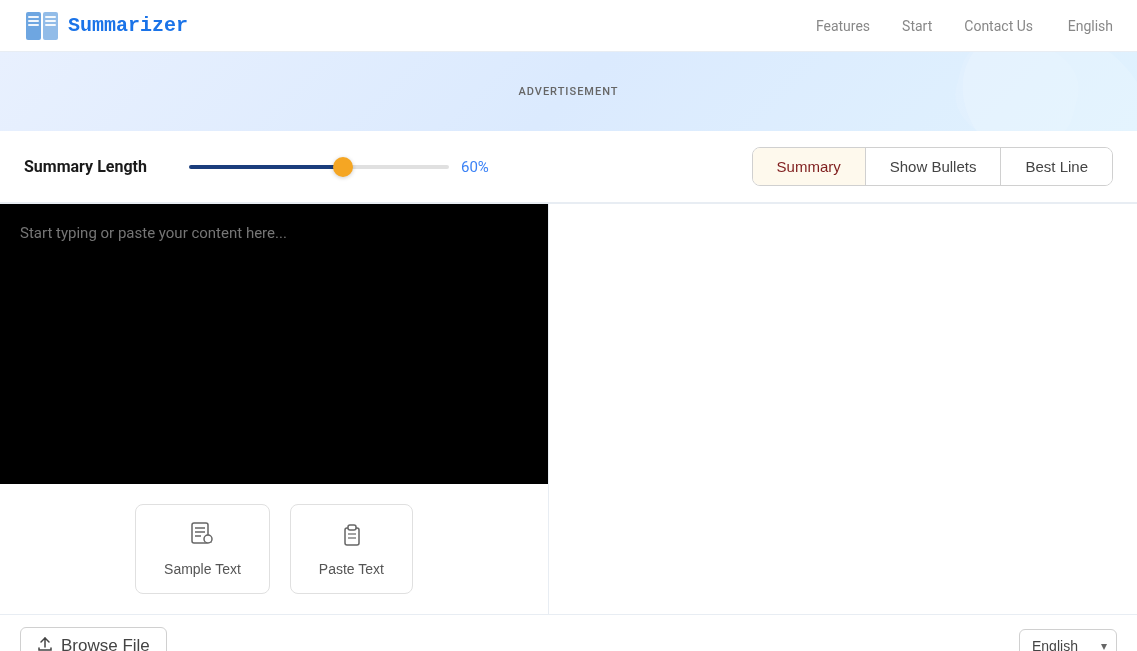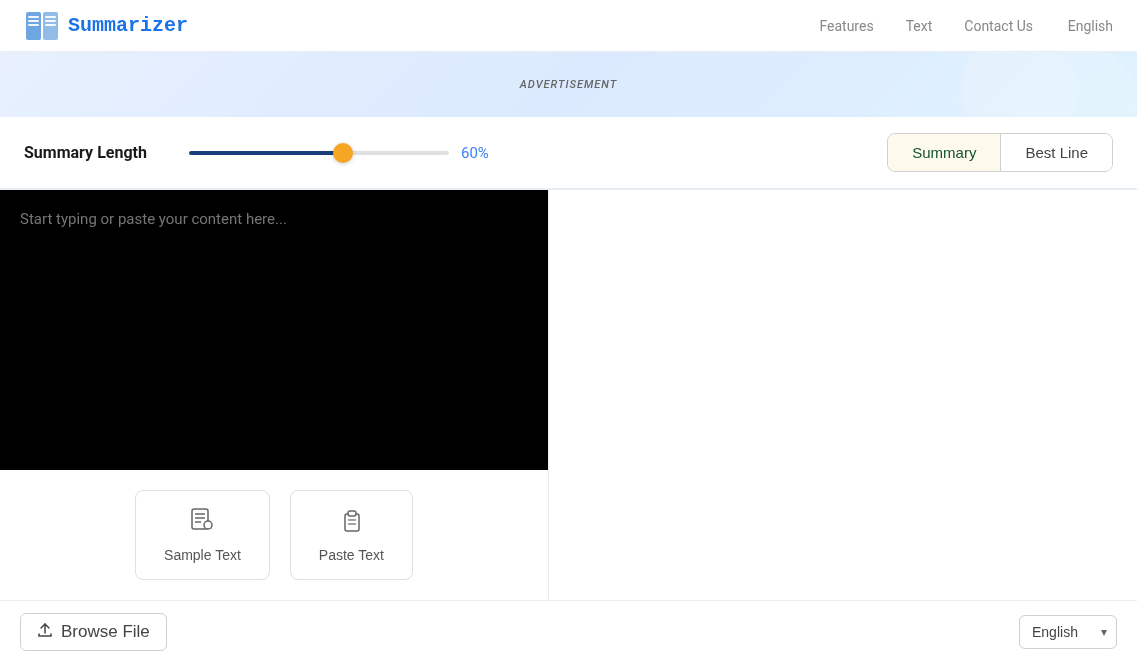--- a/index.html
+++ b/index.html
@@ -51,27 +51,26 @@
     .navbar-login {
       font-size: 14px;
       color: #888;
       position: absolute;
       right: 24px;
     }
 
     
     .ad-banner {
       background: linear-gradient(135deg, #e8f0fe 0%, #dbeafe 50%, #e0f2fe 100%);
-      height: 65px;
+      height: 79px;
       display: flex;
       align-items: center;
       justify-content: center;
       position: relative;
       overflow: hidden;
-      font-style: italic;
     }
     .ad-banner::before {
       content: '';
       position: absolute;
       right: -20px;
       top: -20px;
       width: 200px;
       height: 150px;
       background: rgba(255,255,255,0.15);
       border-radius: 50%;
@@ -166,21 +165,21 @@
       background: #fff;
       border: none;
       cursor: pointer;
       color: #444;
       transition: background 0.15s;
       border-right: 1px solid #d0d0d0;
     }
     .mode-btn:last-child { border-right: none; }
     .mode-btn.active {
       background: #fef9ed;
-      color: #14532d;
+      color: #7f1d1d;
       font-weight: 500;
     }
 
     
     .editor-area {
       display: flex;
       min-height: 340px;
       border-top: 1px solid #e8edf3;
     }
     .input-panel {
@@ -296,21 +295,21 @@
       <rect x="4" y="16" width="11" height="2" rx="1" fill="#fff" opacity="0.9"></rect>
       <rect x="21" y="8" width="11" height="2" rx="1" fill="#fff" opacity="0.9"></rect>
       <rect x="21" y="12" width="11" height="2" rx="1" fill="#fff" opacity="0.9"></rect>
       <rect x="21" y="16" width="11" height="2" rx="1" fill="#fff" opacity="0.9"></rect>
     </svg>
     <span class="navbar-brand">Summarizer</span>
   </div>
 
   <div class="navbar-links">
     <a class="navbar-link" href="#">Features</a>
-    <a class="navbar-link" href="#">Text</a>
+    <a class="navbar-link" href="#">Start</a>
     <a class="navbar-link" href="#">Contact Us</a>
   </div>
 
   <span class="navbar-login">English</span>
 </nav>
 
 <div class="ad-banner">
   <span class="ad-label">ADVERTISEMENT</span>
 </div>
 
@@ -319,20 +318,21 @@
   <div class="controls-bar">
     <span class="summary-length-label">Summary Length</span>
 
     <div class="slider-container">
       <input type="range" class="styled-slider" min="0" max="100" value="60" style="">
       <span class="slider-value">60%</span>
     </div>
 
     <div class="mode-buttons">
       <button class="mode-btn active">Summary</button>
+      <button class="mode-btn">Show Bullets</button>
       <button class="mode-btn">Best Line</button>
     </div>
   </div>
 
   <div class="editor-area">
 
     <div class="input-panel">
       <textarea class="text-input" placeholder="Start typing or paste your content here..." style=""></textarea>
 
       <div class="action-buttons-area">

